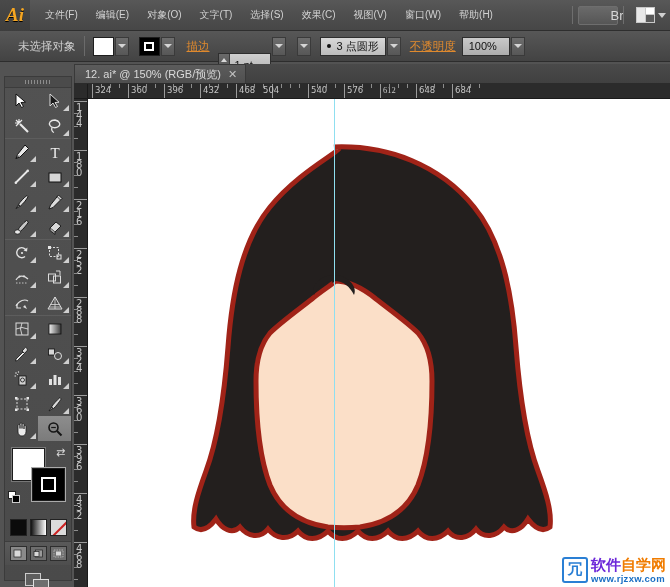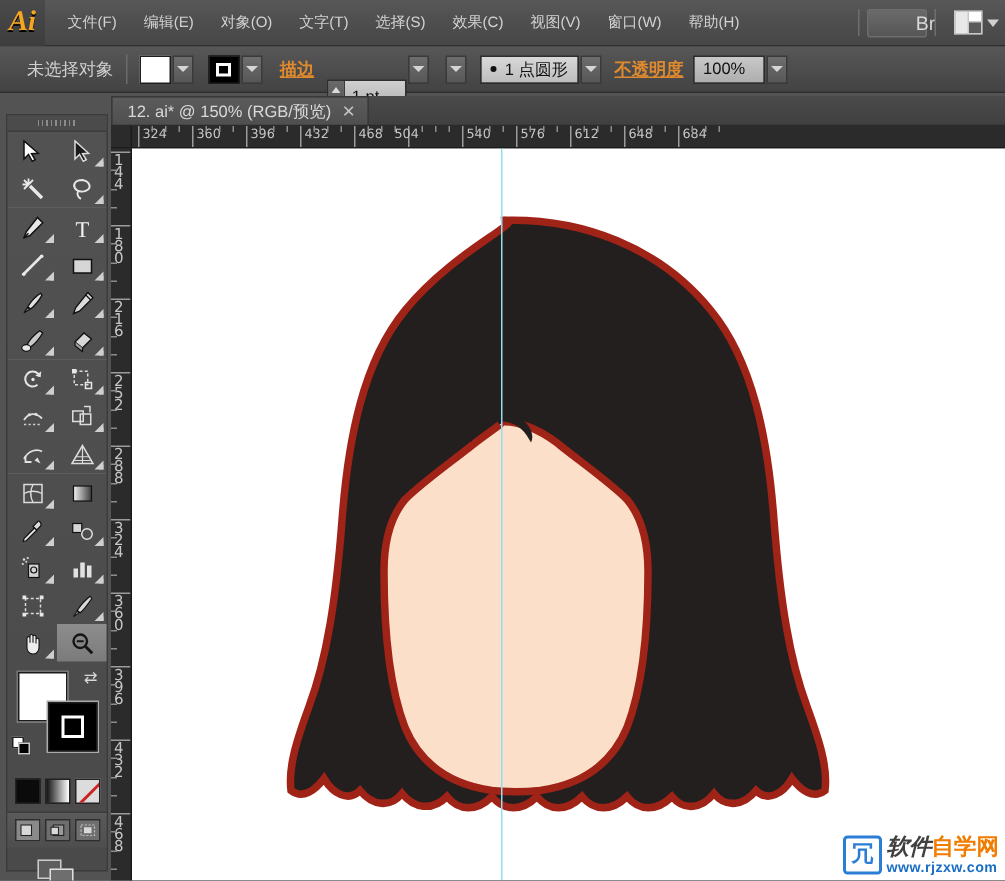--- a/index.html
+++ b/index.html
@@ -81,21 +81,21 @@
     width: 14px; height: 19px; margin-left: 1px;
     background: linear-gradient(to bottom,#6d6d6d,#575757);
     border: 1px solid #3a3a3a;
     display: flex; align-items: center; justify-content: center;
   }
   .dd-caret {
     width: 0; height: 0; border-left: 4px solid transparent; border-right: 4px solid transparent;
     border-top: 4px solid #d5d5d5;
   }
   .link-label {
-    color: #e08a2e; font-size: 11.5px; text-decoration: underline; white-space: nowrap; font-weight: bold;
+    color: #e08a2e; font-size: 11.5px; text-decoration: underline; white-space: nowrap;
   }
 
   .stepper {
     display: flex; align-items: flex-end; height: 19px;
     background: linear-gradient(to bottom,#cfcfcf,#b4b4b4);
     border: 1px solid #2e2e2e;
     margin-top: 33px;
   }
   .step-arrows {
     width: 11px; height: 100%; display: flex; flex-direction: column;
@@ -257,21 +257,21 @@
     display: flex; align-items: center; gap: 3px; z-index: 20;
   }
   .wm-mark {
     width: 26px; height: 26px; border: 2px solid #2a7fd4; border-radius: 3px;
     display: flex; align-items: center; justify-content: center;
     color: #2a7fd4; font-size: 15px; font-weight: bold;
     font-family: "Liberation Serif", serif;
   }
   .wm-text { display: flex; flex-direction: column; line-height: 1; }
   .wm-top { font-size: 15px; font-weight: bold; white-space: nowrap; }
-  .wm-top .blue { color: #404040; font-style: italic; }
+  .wm-top .blue { color: #6d28d9; }
   .wm-top .org { color: #f07c00; }
   .wm-bot {
     font-size: 9.5px; font-weight: bold; color: #1a6fc4; letter-spacing: .3px;
     margin-top: 2px; white-space: nowrap;
   }
 </style>
 </head>
 <body>
 
 <div id="app">
@@ -341,21 +341,21 @@
     </div>
 
     <div style="width:10px"></div>
     <div class="dd-btn">
       <div class="dd-caret"></div>
     </div>
 
     <div style="width:9px"></div>
     <div class="combo">
       <div class="cap-dot"></div>
-      <div class="combo-txt">1 点圆形</div>
+      <div class="combo-txt">3 点圆形</div>
     </div>
     <div class="dd-btn">
       <div class="dd-caret"></div>
     </div>
 
     <div style="width:9px"></div>
     <div class="link-label">不透明度</div>
     <div style="width:6px"></div>
     <div class="opacity-field">
       <span>100%</span>
@@ -689,21 +689,21 @@
       <div class="rh-lab" style="left: 223px;">540</div>
       <div class="rh-tick" style="left: 229px; height: 4px;"></div>
       <div class="rh-tick" style="left: 238px; height: 4px;"></div>
       <div class="rh-tick" style="left: 247px; height: 4px;"></div>
       <div class="rh-tick major" style="left: 256px;"></div>
       <div class="rh-lab" style="left: 259px;">576</div>
       <div class="rh-tick" style="left: 265px; height: 4px;"></div>
       <div class="rh-tick" style="left: 274px; height: 4px;"></div>
       <div class="rh-tick" style="left: 283px; height: 4px;"></div>
       <div class="rh-tick major" style="left: 292px;"></div>
-      <div class="rh-lab" style="left: 295px;">612</div>
+      <div class="rh-lab" style="left: 295px; font-family: Liberation Serif, serif;">612</div>
       <div class="rh-tick" style="left: 301px; height: 4px;"></div>
       <div class="rh-tick" style="left: 310px; height: 4px;"></div>
       <div class="rh-tick" style="left: 319px; height: 4px;"></div>
       <div class="rh-tick major" style="left: 328px;"></div>
       <div class="rh-lab" style="left: 331px;">648</div>
       <div class="rh-tick" style="left: 337px; height: 4px;"></div>
       <div class="rh-tick" style="left: 346px; height: 4px;"></div>
       <div class="rh-tick" style="left: 355px; height: 4px;"></div>
       <div class="rh-tick major" style="left: 364px;"></div>
       <div class="rh-lab" style="left: 367px;">684</div>

